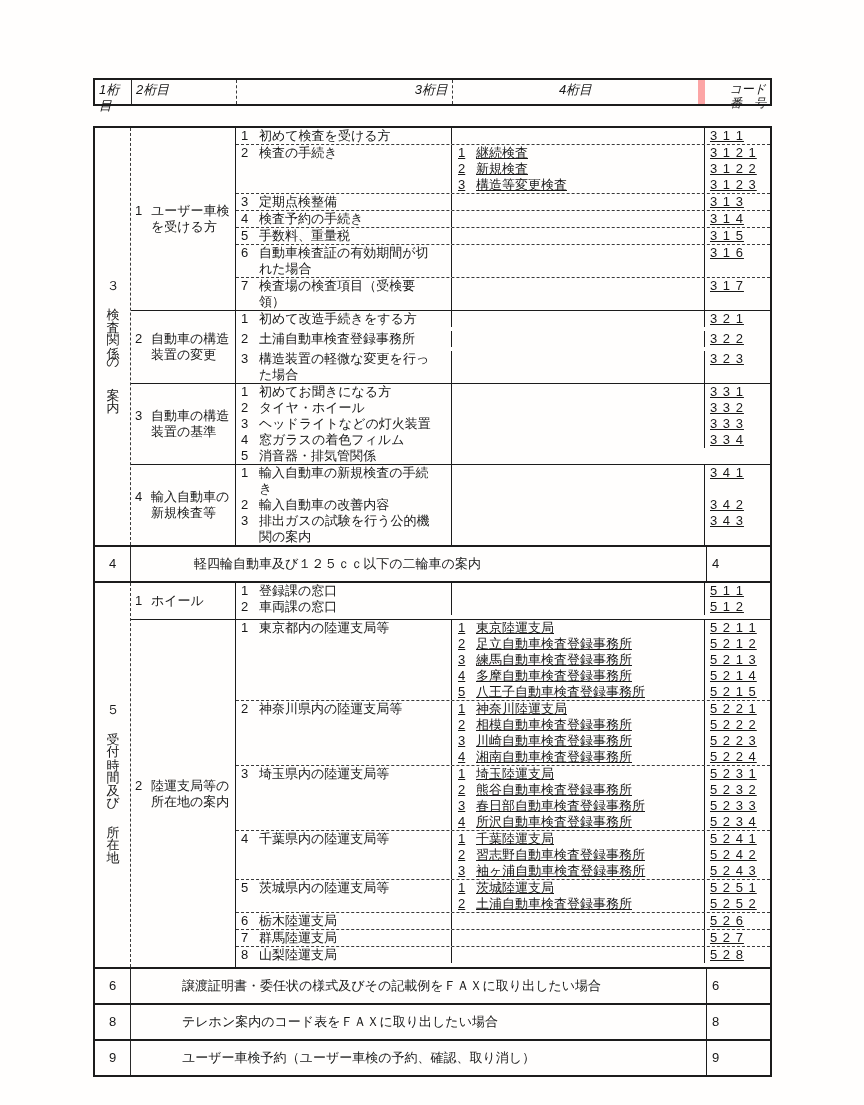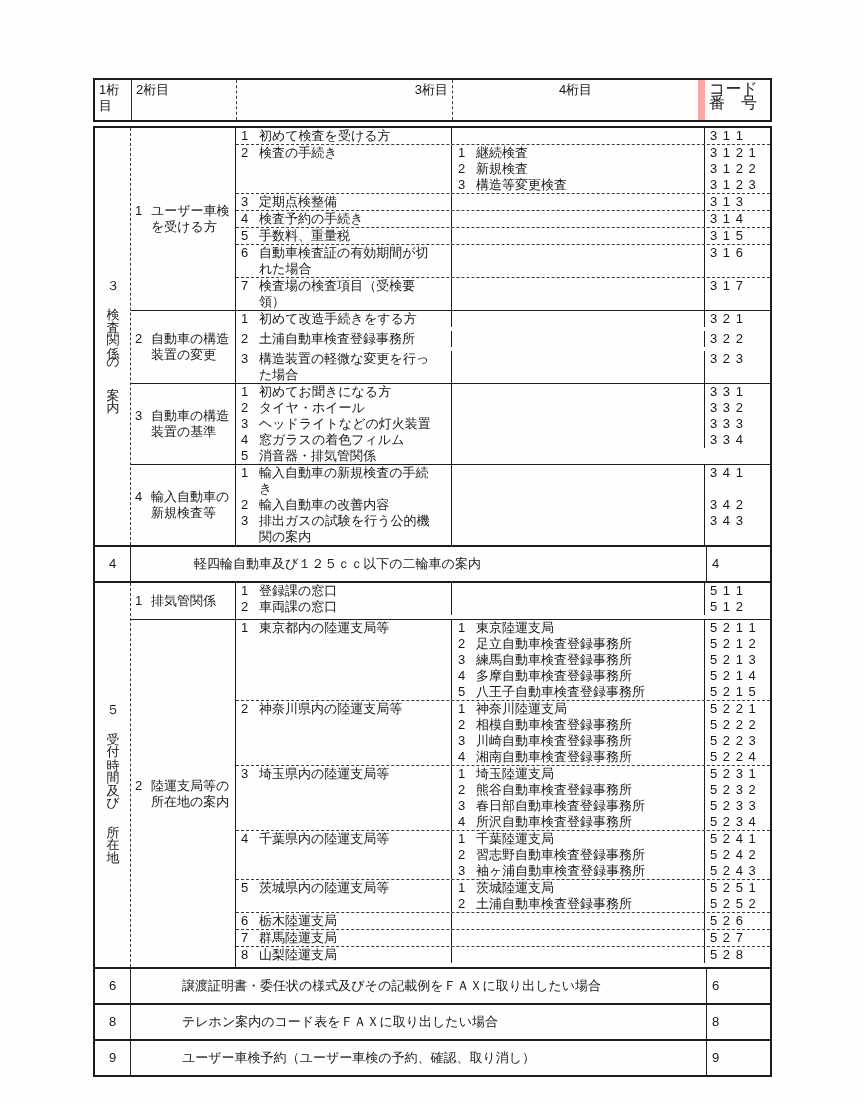--- a/index.html
+++ b/index.html
@@ -9,30 +9,31 @@
     width: 864px; height: 1105px;
     background: #fffefd;
     font-family: "Liberation Sans", "DejaVu Sans", sans-serif;
     color: #181818;
     font-size: 13px;
     line-height: 16px;
   }
   
   .hdr {
     position: absolute; left: 93px; top: 78px;
-    width: 679px; height: 44px;
+    width: 679px; height: 28px;
     border: 2px solid #1c1c1c;
     display: flex;
+    font-style: italic;
   }
   .hdr > div { padding: 2px 4px; }
   .h1 { width: 37px; border-right: 1px solid #2a2a2a; }
   .h2 { width: 105px; border-right: 1px dashed #3a3a3a; padding-left: 8px; }
   .h3 { width: 216px; border-right: 1px dashed #3a3a3a; text-align: right; }
   .h4 { width: 252px; border-right: 7px solid #fca5a5; text-align: center; }
-  .h5 { flex: 1; text-align: left; font-size: 16px; line-height: 14px; padding-top: 1px; }
+  .h5 { flex: 1; text-align: right; font-size: 12px; line-height: 14px; padding-top: 1px; }
   
   .tbl {
     position: absolute; left: 93px; top: 126px;
     width: 679px;
     border: 2px solid #1c1c1c;
     display: flex; flex-direction: column;
   }
   .sec { display: flex; }
   .sec-sep { border-top: 2px solid #1c1c1c; }
   
@@ -56,21 +57,21 @@
   
   .items { flex: 1; display: flex; flex-direction: column; }
   .item { display: flex; }
   .item.sep { border-top: 1px dashed #3a3a3a; }
   .c3 {
     width: 216px; border-right: 1px solid #1c1c1c;
     padding: 0 2px 0 5px; display: flex; align-items: flex-start;
   }
   .no { width: 18px; flex: none; }
   .txt { flex: 1; max-width: 172px; }
-  .subcol { flex: 1; display: flex; flex-direction: column; }
+  .subcol { flex: 1; display: flex; flex-direction: column; text-decoration: underline; }
   .subrow { display: flex; flex: 1; min-height: 16px; }
   .c4 { width: 252px; padding: 0 2px 0 6px; display: flex; align-items: flex-start; }
   .c5 { flex: 1; border-left: 1px solid #1c1c1c; padding-left: 5px; letter-spacing: 1px; }
   .padb { padding-bottom: 4px; }
   
   .simple { display: flex; min-height: 36px; }
   .s1 { width: 36px; border-right: 1px solid #2a2a2a; display: flex; align-items: center; justify-content: center; }
   .s2 { flex: 1; display: flex; align-items: center; padding-left: 7px; margin-left: 44px; }
   .s2.indent { padding-left: 19px; }
   .s5 { width: 64px; border-left: 1px solid #1c1c1c; display: flex; align-items: center; padding-left: 5px; letter-spacing: 1px; }
@@ -382,21 +383,21 @@
     <div class="sec sec-sep">
       <div class="col1">
           <span class="vtext">５受付時間及び所在地</span>
         </div>
       <div class="groups">
 
         <div class="group">
           <div class="col2">
               <span class="gwrap">
                 <span class="gno">1</span>
-                <span class="gtxt">排気管関係</span>
+                <span class="gtxt">ホイール</span>
               </span>
             </div>
           <div class="items">
             <div class="item">
               <div class="c3">
                   <span class="no">1</span>
                   <span class="txt">登録課の窓口</span>
                 </div>
               <div class="subcol">
                   <div class="subrow">

